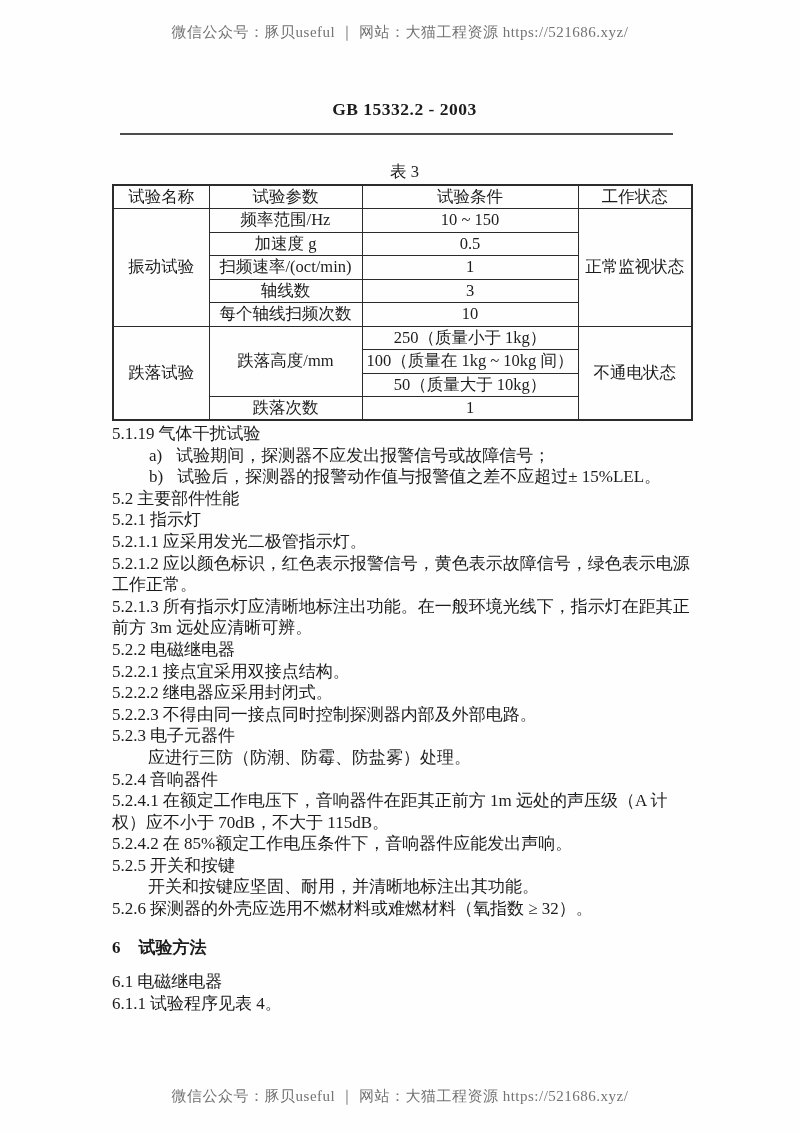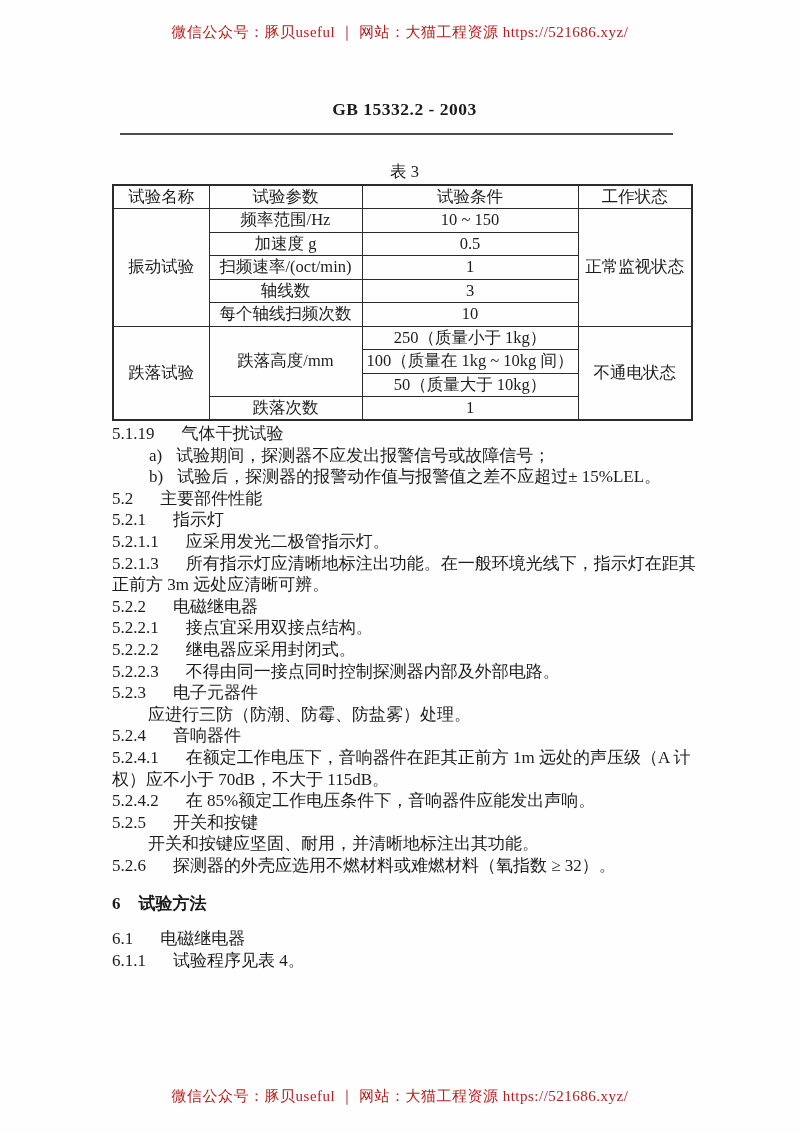--- a/index.html
+++ b/index.html
@@ -10,21 +10,21 @@
     height: 1132px;
     background: #fefefe;
     margin: 0 auto;
     font-family: "Liberation Serif", "DejaVu Serif", serif;
     color: #1c1c1c;
     overflow: hidden;
   }
   .banner {
     width: 100%;
     text-align: center;
-    color: #b91c1c;
+    color: #737373;
     font-size: 15px;
     line-height: 20px;
     letter-spacing: 0.5px;
   }
   .banner-top { padding-top: 22px; }
   .banner-bottom { position: absolute; bottom: 26px; left: 0; }
   .content { width: 585px; margin-left: 112px; }
   .std-code {
     margin-top: 57px;
     text-align: center;
@@ -64,21 +64,21 @@
     line-height: 18px;
     overflow: hidden;
     white-space: nowrap;
   }
   .col-name { width: 96px; margin-left: 16px; }
   .col-param { width: 153px; }
   .col-cond { width: 216px; }
   .col-status { width: 114px; }
   .paras { margin-top: 2px; font-size: 17px; }
   .paras p { line-height: 21.6px; }
-  .num { display: inline-block; margin-right: 27px; }
+  .num { display: inline-block; margin-right: 4px; }
   p.indent { text-indent: 36px; }
   p.list { padding-left: 37px; }
   p.list .num { margin-right: 14px; }
   p.h6 { font-weight: bold; margin-top: 17px; margin-bottom: 13px; }
   p.h6 .num { margin-right: 18px; }
 </style>
 </head>
 <body>
 
 <div class="page">
@@ -142,20 +142,21 @@
     </tbody>
       </table>
 
     <div class="paras">
       <p><span class="num">5.1.19</span><span>气体干扰试验</span></p>
       <p class="list"><span class="num">a)</span><span>试验期间，探测器不应发出报警信号或故障信号；</span></p>
       <p class="list"><span class="num">b)</span><span>试验后，探测器的报警动作值与报警值之差不应超过± 15%LEL。</span></p>
       <p><span class="num">5.2</span><span>主要部件性能</span></p>
       <p><span class="num">5.2.1</span><span>指示灯</span></p>
       <p><span class="num">5.2.1.1</span><span>应采用发光二极管指示灯。</span></p>
+      <p><span class="num">5.2.1.2</span><span>应以颜色标识，红色表示报警信号，黄色表示故障信号，绿色表示电源工作正常。</span></p>
       <p><span class="num">5.2.1.3</span><span>所有指示灯应清晰地标注出功能。在一般环境光线下，指示灯在距其正前方 3m 远处应清晰可辨。</span></p>
       <p><span class="num">5.2.2</span><span>电磁继电器</span></p>
       <p><span class="num">5.2.2.1</span><span>接点宜采用双接点结构。</span></p>
       <p><span class="num">5.2.2.2</span><span>继电器应采用封闭式。</span></p>
       <p><span class="num">5.2.2.3</span><span>不得由同一接点同时控制探测器内部及外部电路。</span></p>
       <p><span class="num">5.2.3</span><span>电子元器件</span></p>
       <p class="indent">应进行三防（防潮、防霉、防盐雾）处理。</p>
       <p><span class="num">5.2.4</span><span>音响器件</span></p>
       <p><span class="num">5.2.4.1</span><span>在额定工作电压下，音响器件在距其正前方 1m 远处的声压级（A 计权）应不小于 70dB，不大于 115dB。</span></p>
       <p><span class="num">5.2.4.2</span><span>在 85%额定工作电压条件下，音响器件应能发出声响。</span></p>

